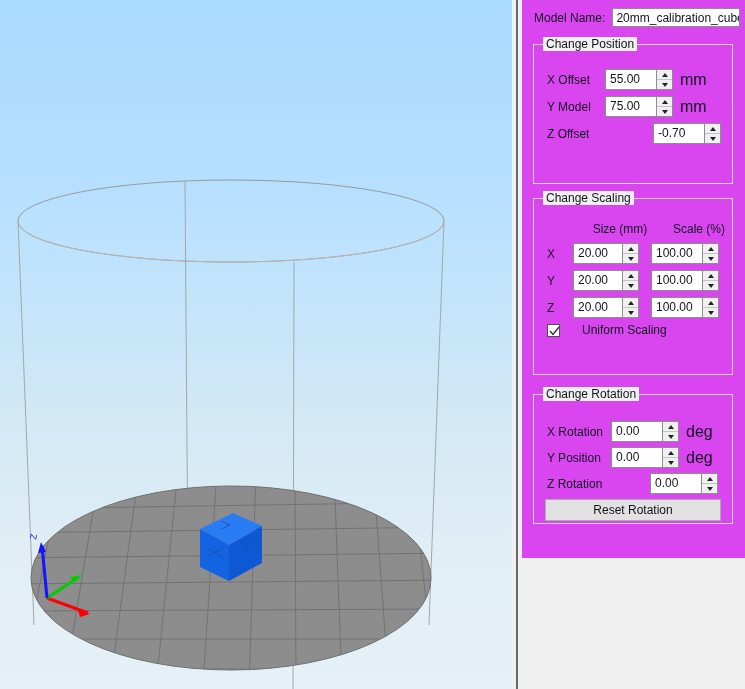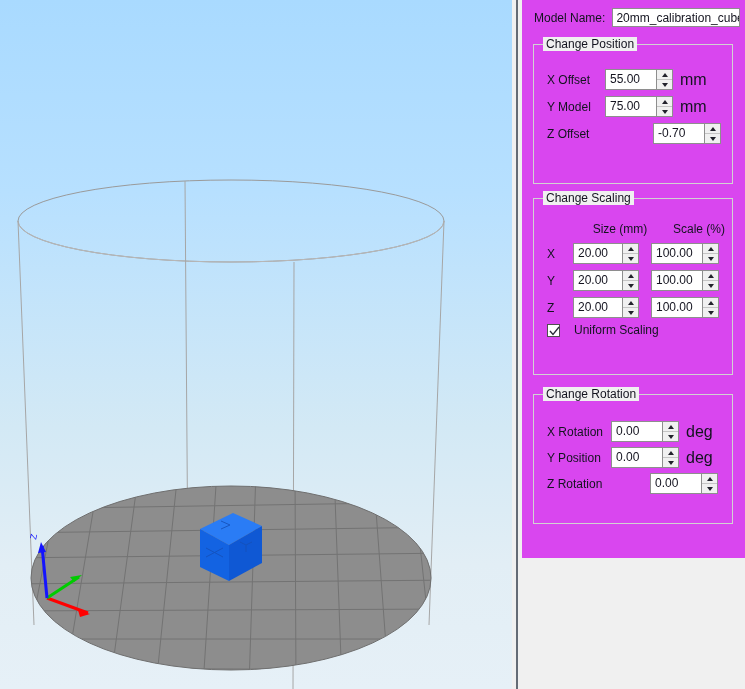--- a/index.html
+++ b/index.html
@@ -167,21 +167,21 @@
     font-size: 12px;
     color: #13131f;
     text-align: center;
   }
 
   
   .cbrow {
     position: absolute;
     display: flex;
     align-items: center;
-    gap: 14px;
+    gap: 22px;
   }
   .cbox {
     width: 13px; height: 13px;
     border: 1px solid #4f4f4f;
     background: #ffffff;
     position: relative;
     box-sizing: border-box;
     flex: 0 0 13px;
   }
   .cbox svg { position: absolute; left: 1px; top: 1px; }
@@ -423,16 +423,17 @@
         <span class="spin w-rot">
           <span class="val">0.00</span>
           <span class="btns">
             <span class="up"></span>
             <span class="dn"></span>
           </span>
         </span>
         <span class="unit">deg</span>
       </div>
 
+      <div class="pushbtn" style="left:11px; top:104px; width:176px;">Reset Rotation</div>
     </div>
 
   </div>
 </div>
 
 </body></html>

